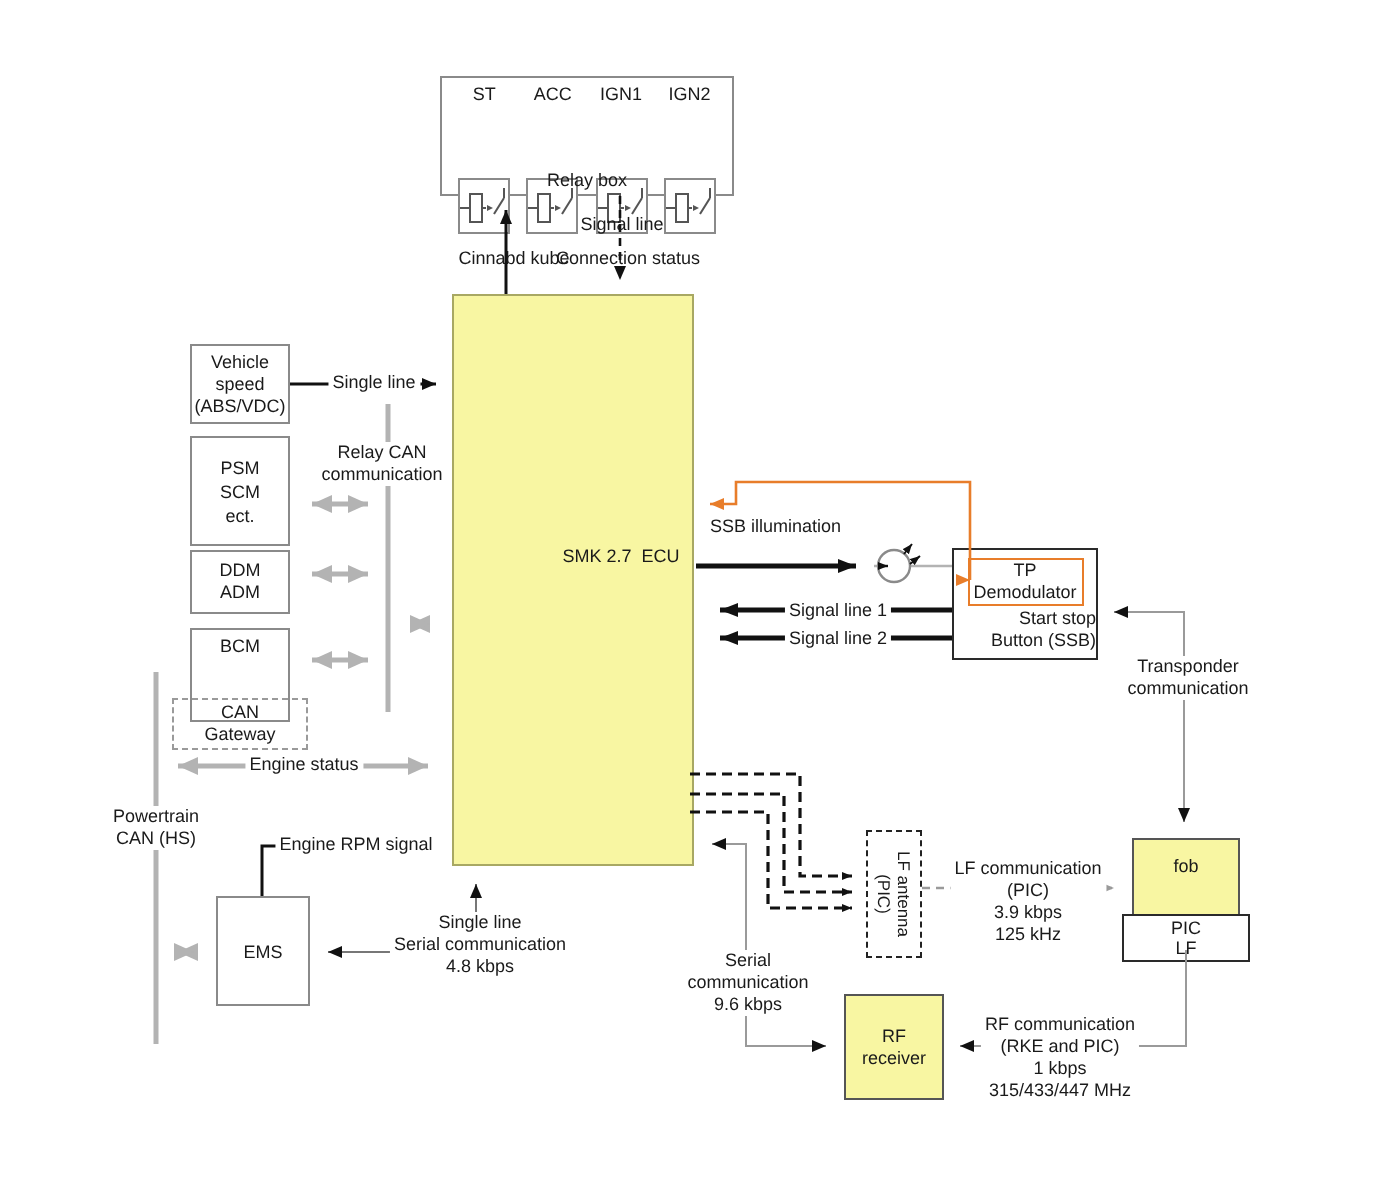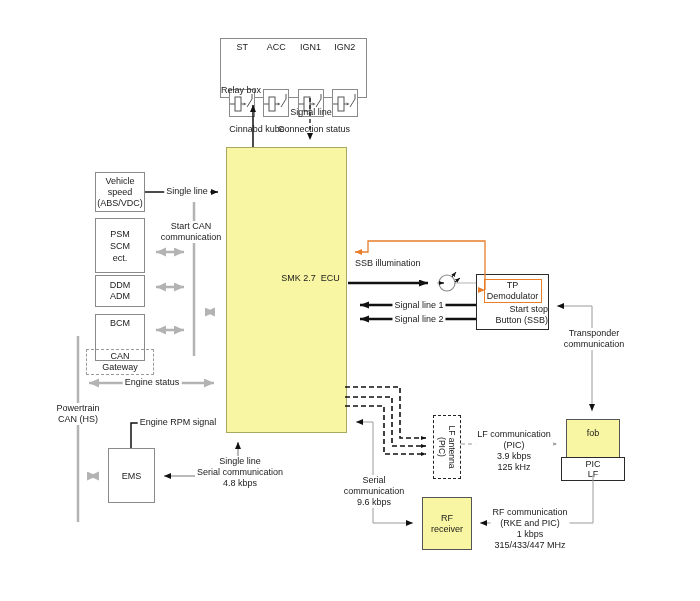--- a/index.html
+++ b/index.html
@@ -13,21 +13,21 @@
   .dark{border:1.5px solid #2a2a2a;}
   .lbl{position:absolute;z-index:3;font-size:9px;line-height:11px;text-align:center;
        transform:translateX(-50%);white-space:nowrap;}
   .la{transform:none;text-align:left;}
   .wbg{background:#fff;padding:0 2px;}
   .pre{white-space:pre;padding-left:48px;}
   .relaycells{position:absolute;left:0;top:2px;width:100%;display:flex;justify-content:space-evenly;z-index:1;}
   .rcell{display:flex;flex-direction:column;align-items:center;font-size:9px;line-height:12px;gap:36px;}
   .rsq{width:26px;height:28px;border:1px solid #8a8a8a;box-sizing:border-box;display:flex;
        align-items:center;justify-content:center;background:#fff;}
-  .rtitle{position:absolute;bottom:1px;width:100%;text-align:left;font-size:9px;z-index:1;}
+  .rtitle{position:absolute;bottom:1px;width:100%;text-align:center;font-size:9px;z-index:1;}
   .gwbox{border:1px dashed #9a9a9a;width:42px;margin-top:20px;padding:1px 12px;font-size:9px;line-height:11px;}
   .rot{position:absolute;left:50%;top:50%;transform:translate(-50%,-50%) rotate(90deg);
        white-space:nowrap;font-size:8.5px;line-height:10px;text-align:center;}
   .tpbox{position:absolute;left:50%;top:4px;transform:translateX(-50%);width:56px;
          border:1px solid #e87d2a;background:#fff;font-size:9px;line-height:11px;padding:0 0;}
   .ssbtxt{position:absolute;bottom:3px;width:100%;font-size:9px;line-height:11px;text-align:right;}
   .picbox{border:1.5px solid #2a2a2a;background:#fff;width:30px;line-height:10px;font-size:9px;
           margin-top:18px;padding:1px 16px;}
 </style>
 </head>
@@ -237,21 +237,21 @@
     <path d="M345,406 H384 V454 H426" stroke="#111" stroke-width="1.6" stroke-dasharray="5,3" fill="none" marker-end="url(#mt)"></path>
   </svg>
 
   <div class="lbl" style="left:311px;top:107px;">Signal line</div>
   <div class="lbl" style="left:257px;top:124px;">Cinnabd kube</div>
   <div class="lbl" style="left:314px;top:124px;">Connection status</div>
 
   <div class="lbl wbg" style="left:187px;top:186px;">Single line</div>
 
   <div class="lbl wbg" style="left:191px;top:221px;">
-    <div>Start CAN</div>
+    <div>Relay CAN</div>
     <div>communication</div>
   </div>
 
   <div class="lbl wbg" style="left:152px;top:377px;">Engine status</div>
 
   <div class="lbl wbg" style="left:78px;top:403px;">
     <div>Powertrain</div>
     <div>CAN (HS)</div>
   </div>
 

